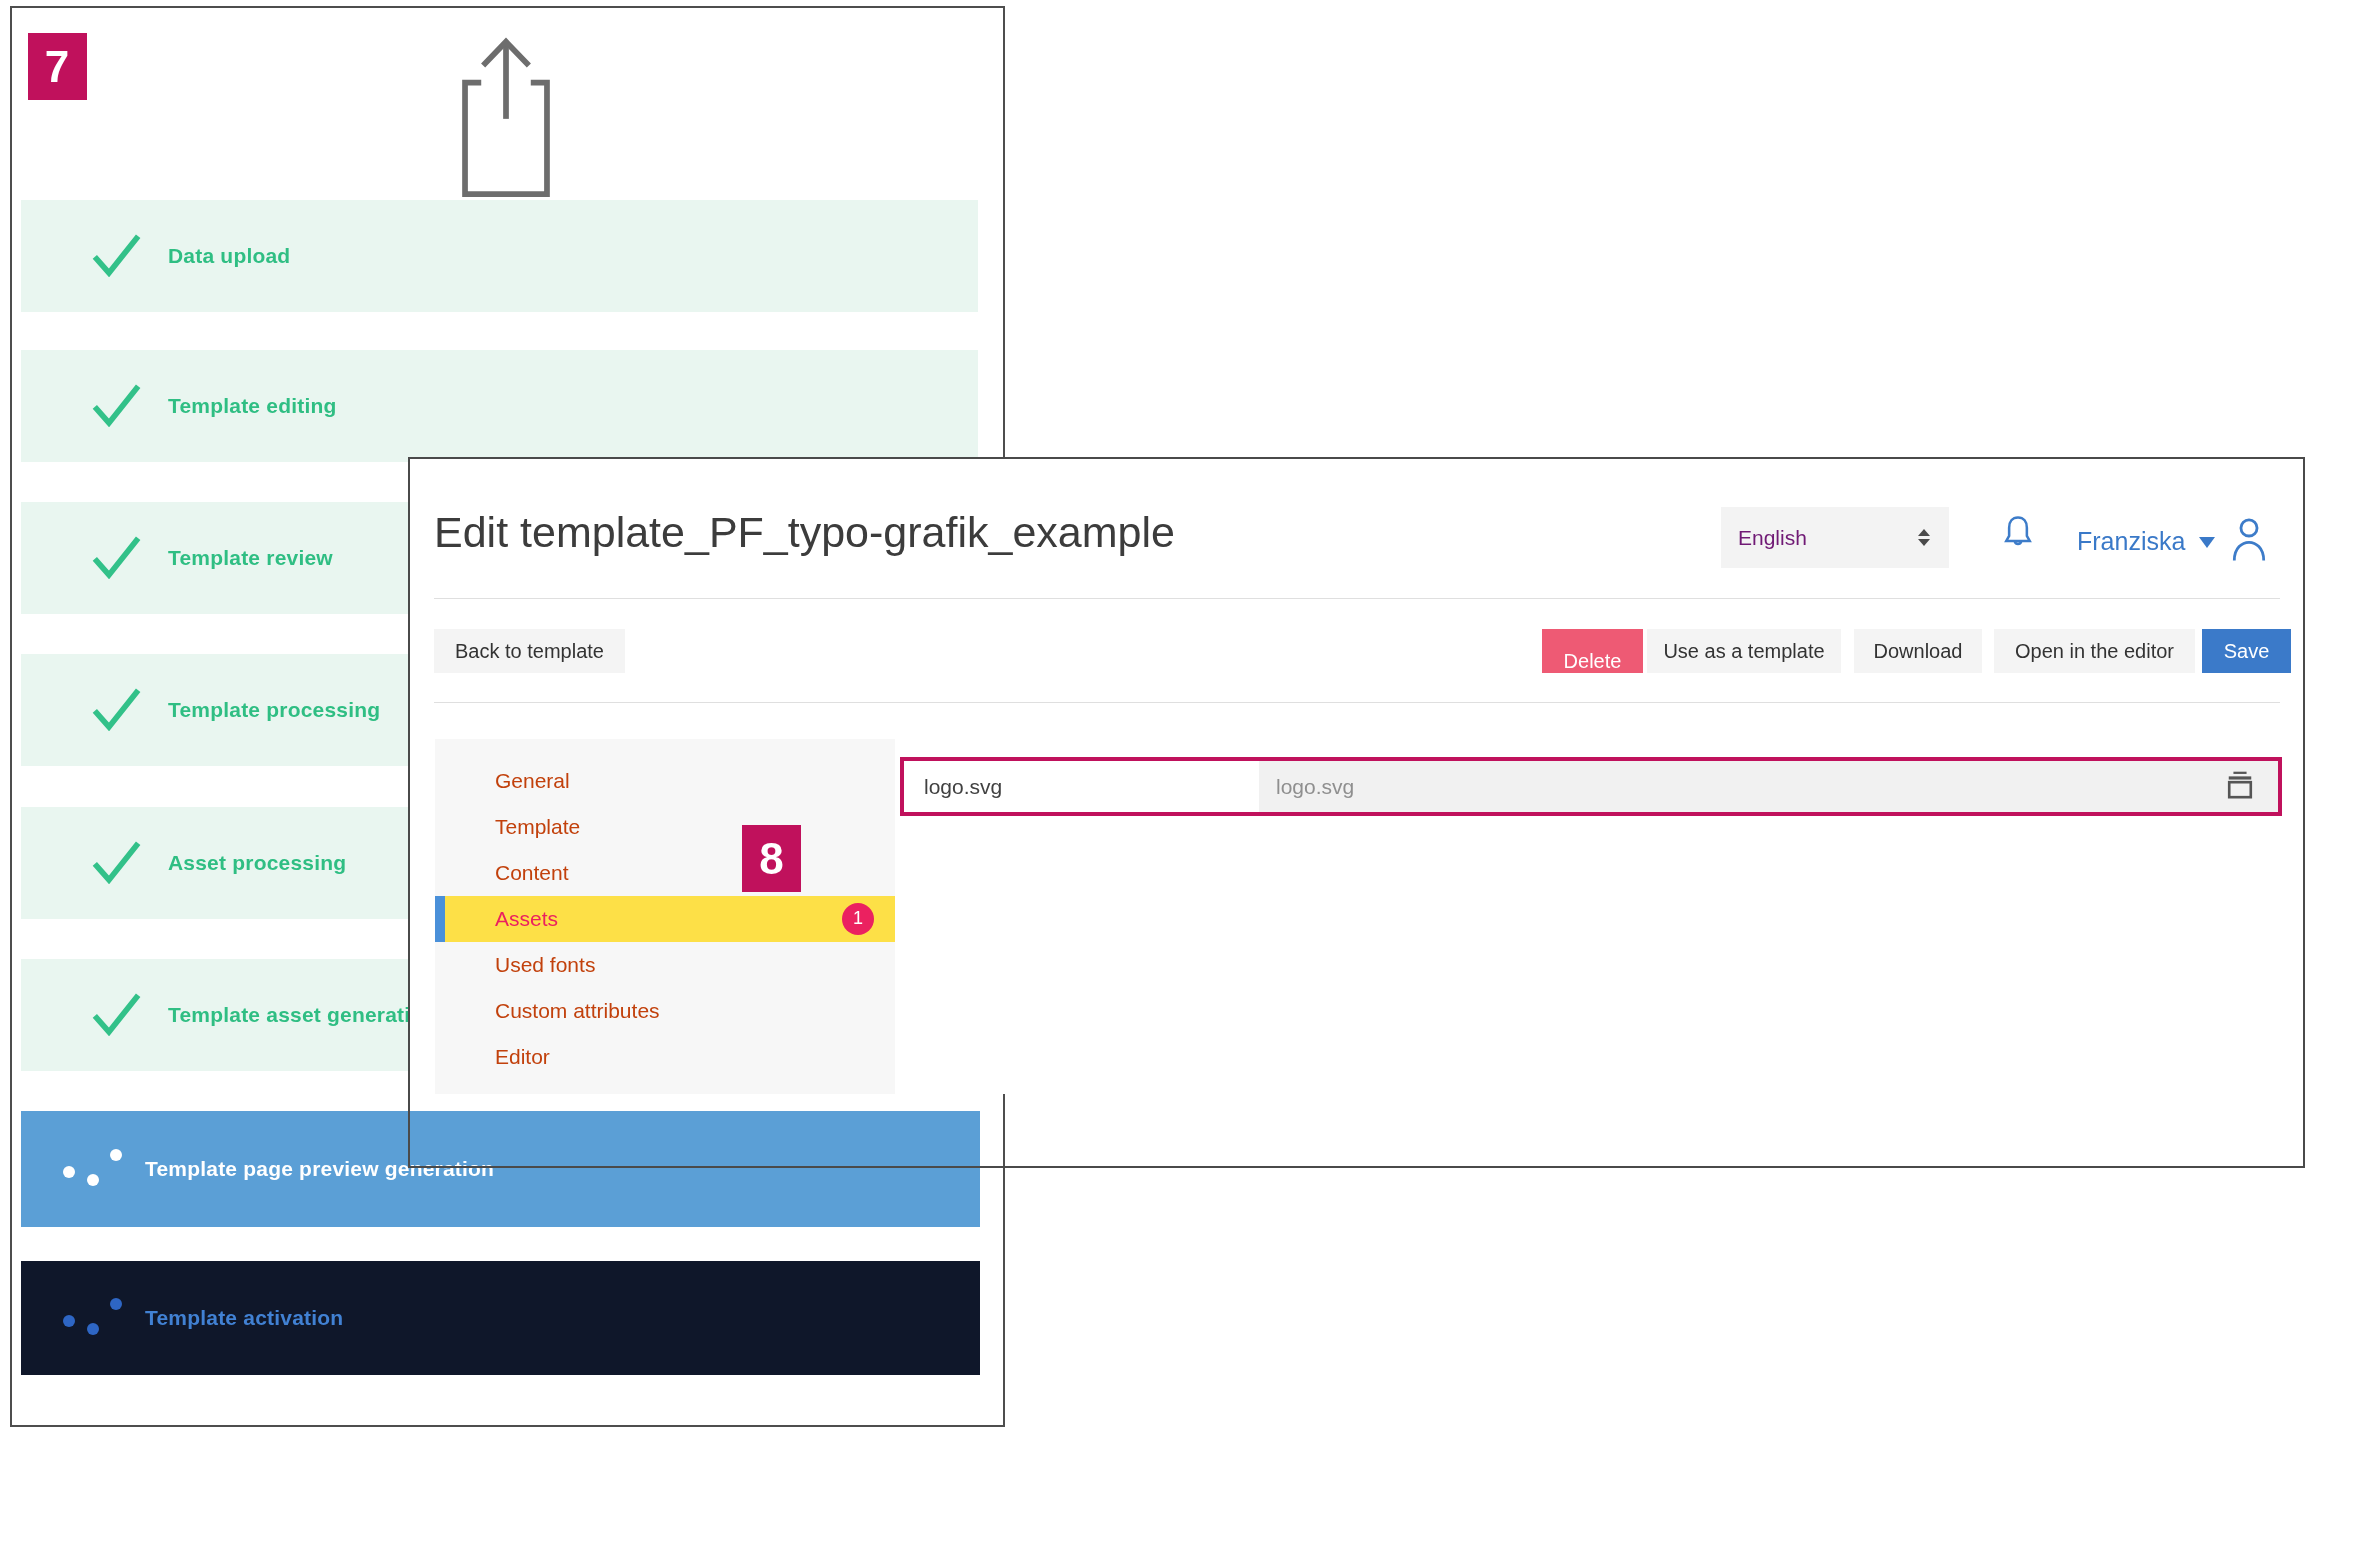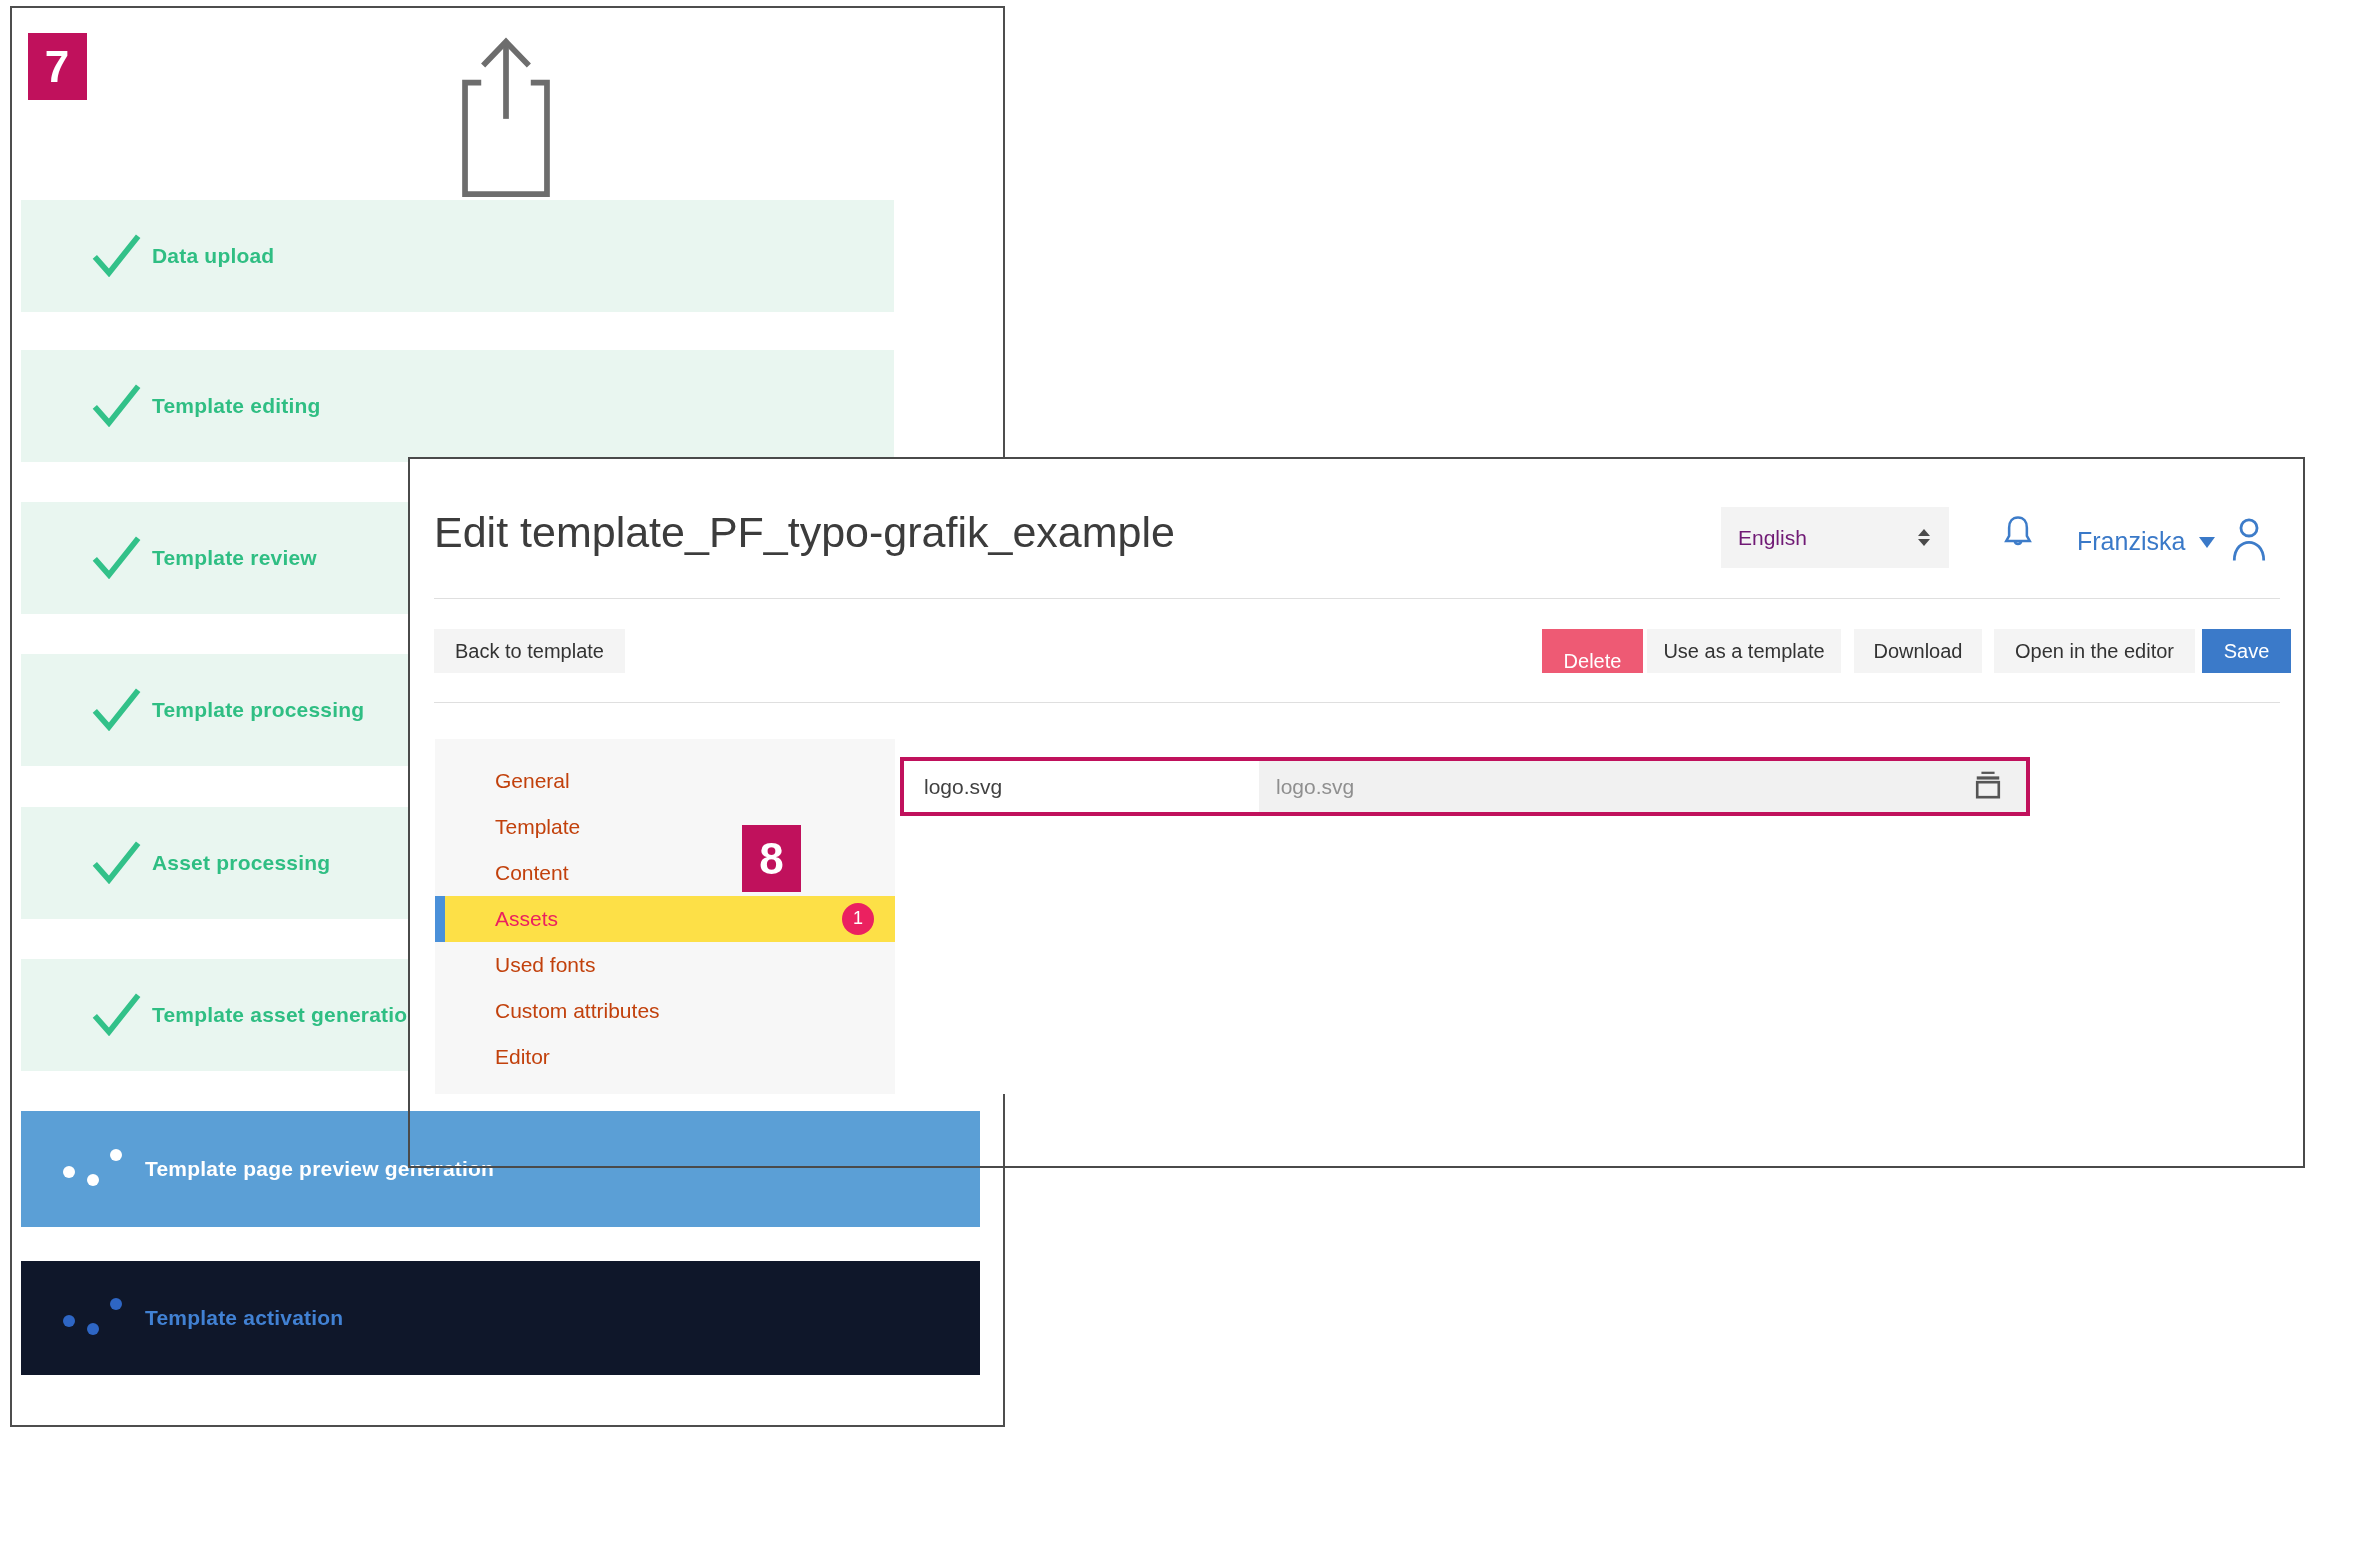--- a/index.html
+++ b/index.html
@@ -9,22 +9,22 @@
 
   
   .panel-frame{left:9.5px;top:5.7px;width:991px;height:1417px;border:2.9px solid #4e4e4e;z-index:10;pointer-events:none;}
   .step-badge{width:59px;height:67px;background:#C0115C;color:#fff;font-size:44px;font-weight:700;
               display:flex;align-items:center;justify-content:center;}
   .badge7{left:27.6px;top:33px;z-index:12;}
   .badge8{left:742px;top:825px;z-index:50;}
 
   .upload-icon{left:462px;top:35px;z-index:6;}
 
-  .prow{left:21px;width:873px;height:112px;display:flex;align-items:center;
-        padding-left:71px;box-sizing:border-box;gap:11px;z-index:5;}
+  .prow{left:21px;width:957px;height:112px;display:flex;align-items:center;
+        padding-left:71px;box-sizing:border-box;gap:27px;z-index:5;}
   .prow-done{background:#E9F6F0;}
   .prow-label{font-size:21px;font-weight:600;letter-spacing:0.2px;}
   .prow-done .prow-label{color:#2FBE83;}
   .r1{top:200px;} .r2{top:350px;} .r3{top:502px;} .r4{top:654px;} .r5{top:807px;} .r6{top:959px;}
 
   .prow-active{left:21px;width:959px;height:116px;background:#5B9FD6;z-index:30;
                display:flex;align-items:center;padding-left:42px;box-sizing:border-box;gap:19px;}
   .prow-active .prow-label{color:#fff;}
   .prow-pending{left:21px;width:959px;height:114px;background:#0f172a;z-index:5;
                 display:flex;align-items:center;padding-left:42px;box-sizing:border-box;gap:19px;}
@@ -68,21 +68,21 @@
 
   .sidebar{left:27px;top:282px;width:460px;height:356px;background:#F7F7F7;overflow:hidden;}
   .nav-item{position:relative;height:46px;display:flex;align-items:center;
             padding-left:60px;box-sizing:border-box;font-size:21px;color:#c2410c;cursor:pointer;}
   .nav-item:first-child{margin-top:19px;}
   .nav-item.active{background:#fde047;color:#EB1F5F;}
   .nav-item.active::before{content:"";position:absolute;left:0;top:0;width:9.5px;height:46px;background:#4A90D9;}
   .count-badge{position:absolute;right:21px;top:6.7px;width:32px;height:32px;border-radius:50%;
                background:#EB2160;color:#fff;font-size:18px;display:flex;align-items:center;justify-content:center;}
 
-  .asset-row{left:492px;top:300px;width:1130px;height:59px;border:4.8px solid #C0115C;
+  .asset-row{left:492px;top:300px;width:1382px;height:59px;border:4.8px solid #C0115C;
              box-sizing:border-box;display:flex;align-items:stretch;background:#F1F1F1;}
   .asset-input{width:335px;border:none;outline:none;background:#fff;font-family:"Liberation Sans",sans-serif;
                font-size:21px;color:#414141;padding:0 0 0 20px;}
   .asset-label{flex:1;display:flex;align-items:center;padding-left:17px;font-size:21px;color:#8F8F8F;}
   .asset-action{display:flex;align-items:center;padding-right:21px;cursor:pointer;background:#F1F1F1;}
 </style>
 </head>
 <body>
 
 <div class="stage">

